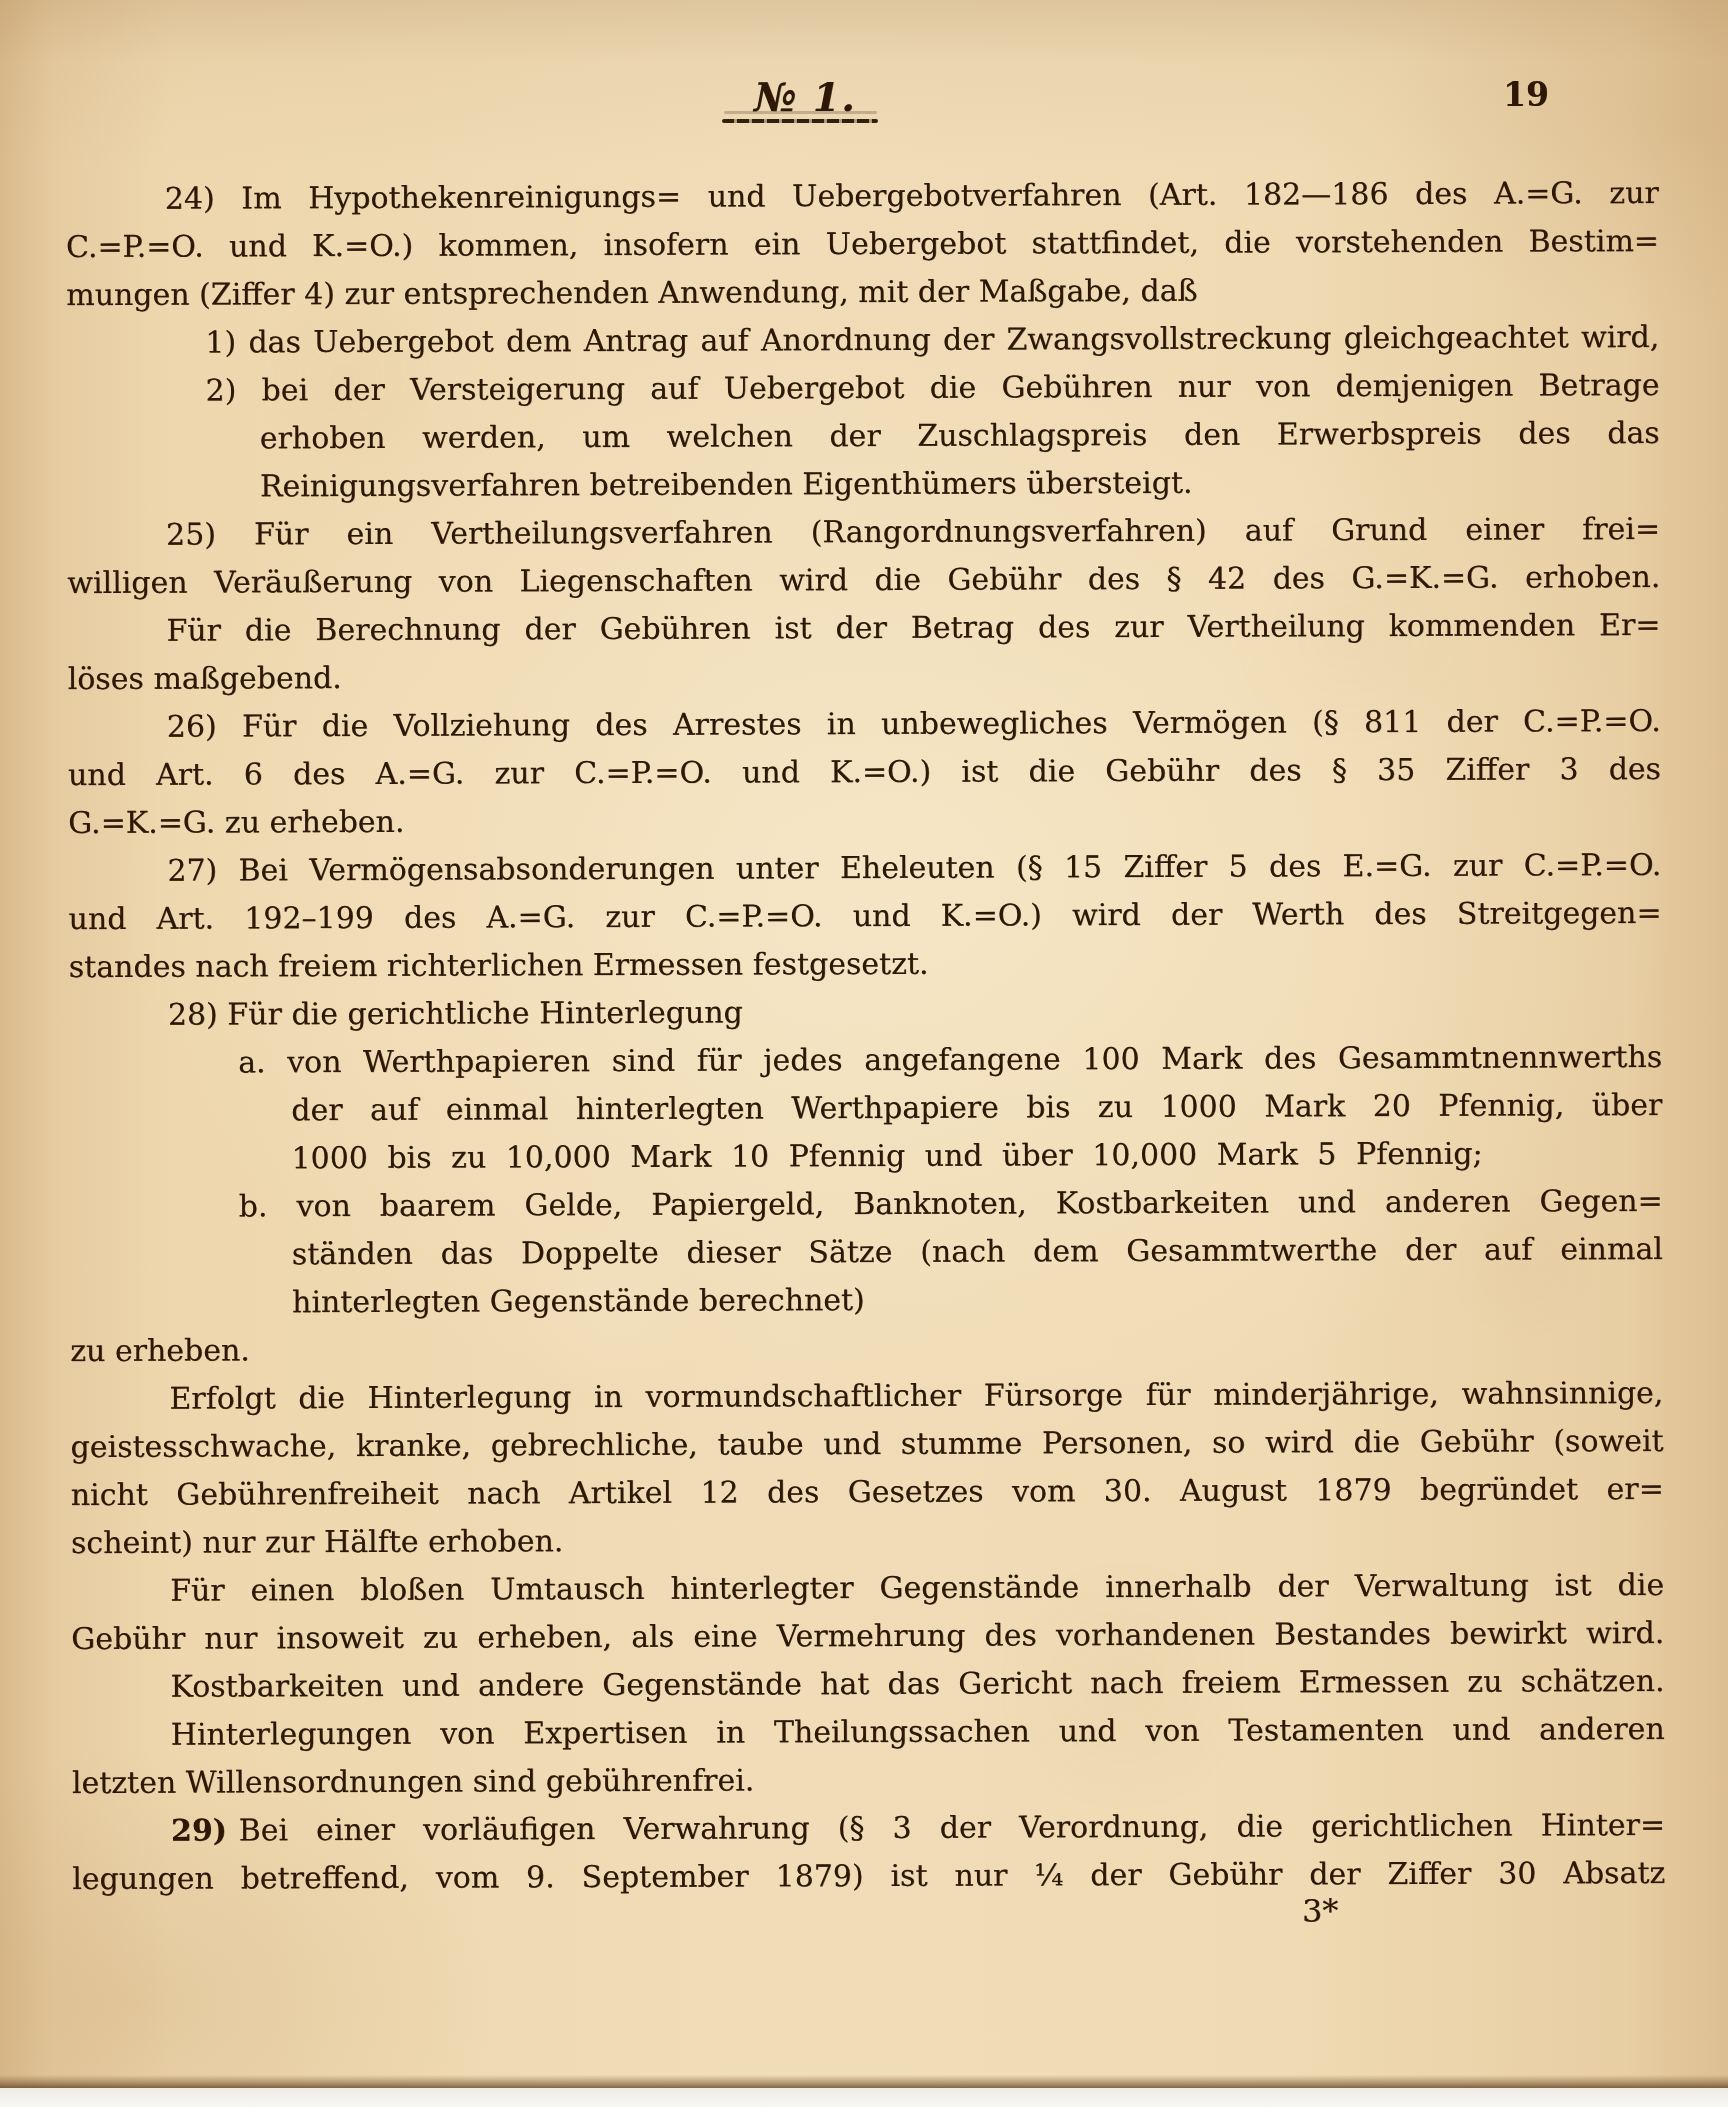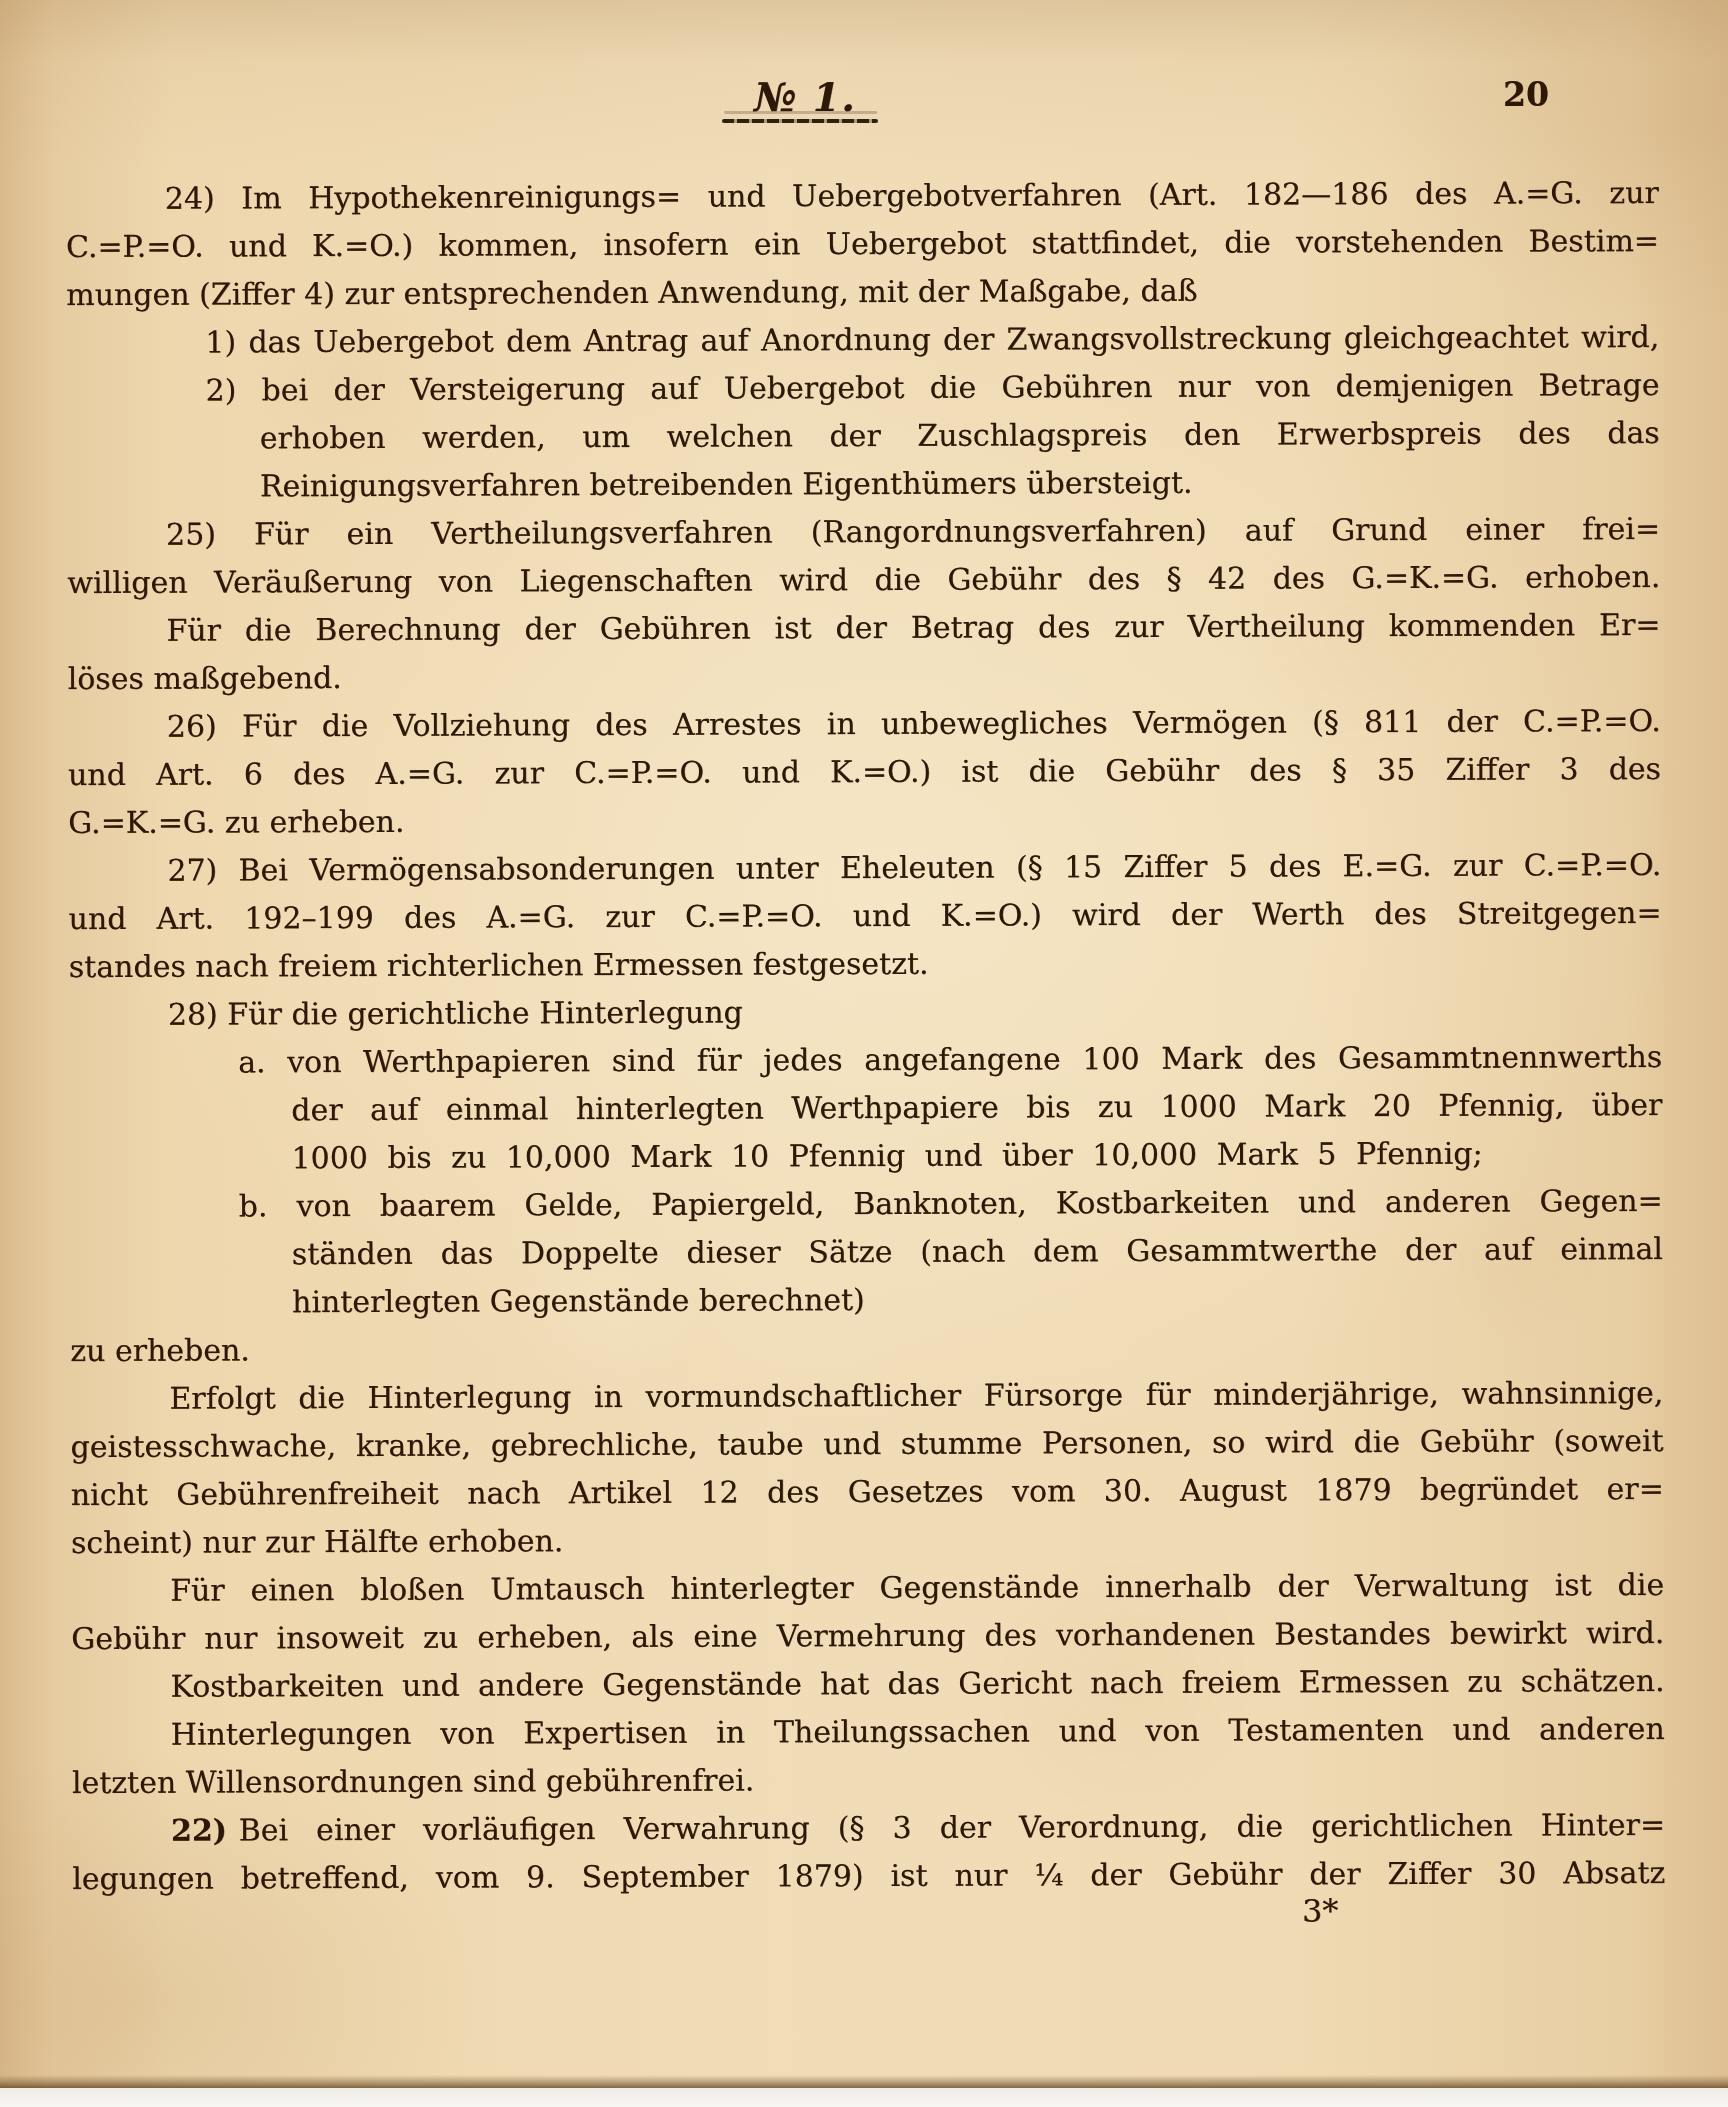--- a/index.html
+++ b/index.html
@@ -85,21 +85,21 @@
     font-size:32px;
   }
 </style>
 </head>
 <body>
 
 <div class="paper"></div>
 <div class="mottle"></div>
 
 <div class="issue ink">№ 1.</div>
-<div class="pagenum ink">20</div>
+<div class="pagenum ink">19</div>
 <div class="rule-light"></div>
 <div class="rule-dark"></div>
 
 <div class="textblock ink">
   <div class="line j i1">24) Im Hypothekenreinigungs= und Uebergebotverfahren (Art. 182—186 des A.=G. zur</div>
   <div class="line j">C.=P.=O. und K.=O.) kommen, insofern ein Uebergebot stattfindet, die vorstehenden Bestim=</div>
   <div class="line l">mungen (Ziffer 4) zur entsprechenden Anwendung, mit der Maßgabe, daß</div>
   <div class="line j n1">1) das Uebergebot dem Antrag auf Anordnung der Zwangsvollstreckung gleichgeachtet wird,</div>
   <div class="line j n1">2) bei der Versteigerung auf Uebergebot die Gebühren nur von demjenigen Betrage</div>
   <div class="line j c1">erhoben werden, um welchen der Zuschlagspreis den Erwerbspreis des das</div>
@@ -124,21 +124,21 @@
   <div class="line l">zu erheben.</div>
   <div class="line j i1">Erfolgt die Hinterlegung in vormundschaftlicher Fürsorge für minderjährige, wahnsinnige,</div>
   <div class="line j">geistesschwache, kranke, gebrechliche, taube und stumme Personen, so wird die Gebühr (soweit</div>
   <div class="line j">nicht Gebührenfreiheit nach Artikel 12 des Gesetzes vom 30. August 1879 begründet er=</div>
   <div class="line l">scheint) nur zur Hälfte erhoben.</div>
   <div class="line j i1">Für einen bloßen Umtausch hinterlegter Gegenstände innerhalb der Verwaltung ist die</div>
   <div class="line j">Gebühr nur insoweit zu erheben, als eine Vermehrung des vorhandenen Bestandes bewirkt wird.</div>
   <div class="line j i1">Kostbarkeiten und andere Gegenstände hat das Gericht nach freiem Ermessen zu schätzen.</div>
   <div class="line j i1">Hinterlegungen von Expertisen in Theilungssachen und von Testamenten und anderen</div>
   <div class="line l">letzten Willensordnungen sind gebührenfrei.</div>
-  <div class="line j i1"><span class="boldnum">22)</span><span>Bei einer vorläufigen Verwahrung (§ 3 der Verordnung, die gerichtlichen Hinter=</span></div>
+  <div class="line j i1"><span class="boldnum">29)</span><span>Bei einer vorläufigen Verwahrung (§ 3 der Verordnung, die gerichtlichen Hinter=</span></div>
   <div class="line j">legungen betreffend, vom 9. September 1879) ist nur ¼ der Gebühr der Ziffer 30 Absatz</div>
 </div>
 
 <div class="sig ink">3*</div>
 
 <div class="paper-edge"></div>
 <div class="scan-strip"></div>
 
 
 </body></html>

